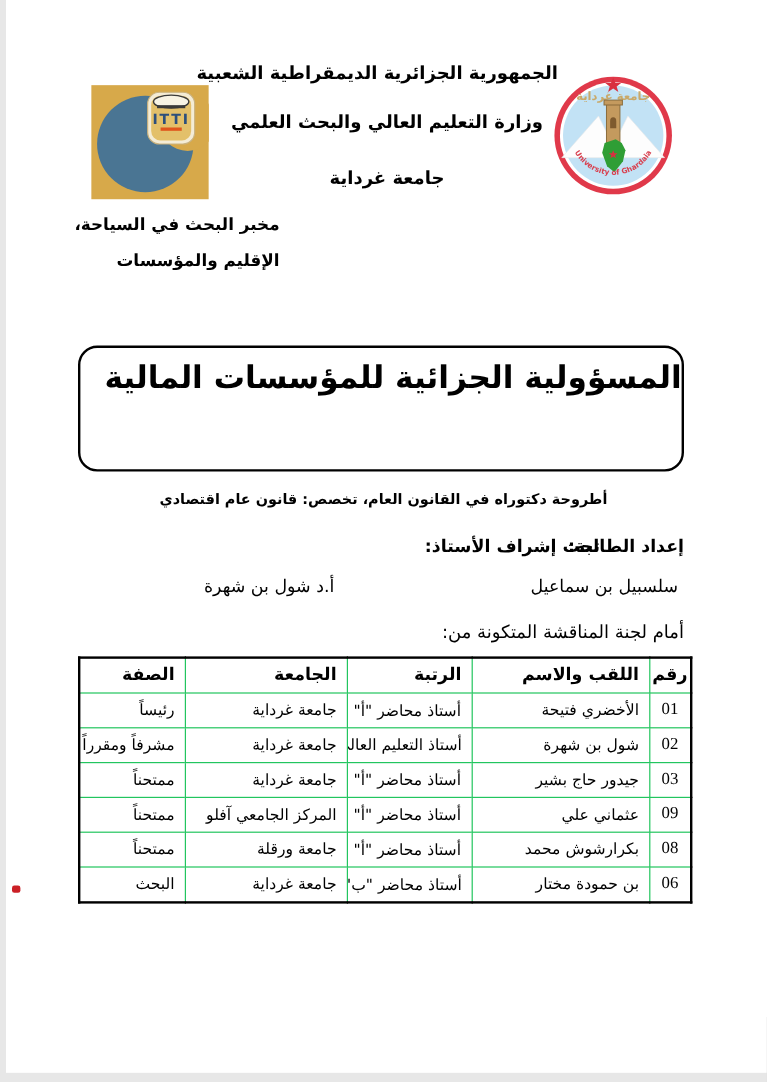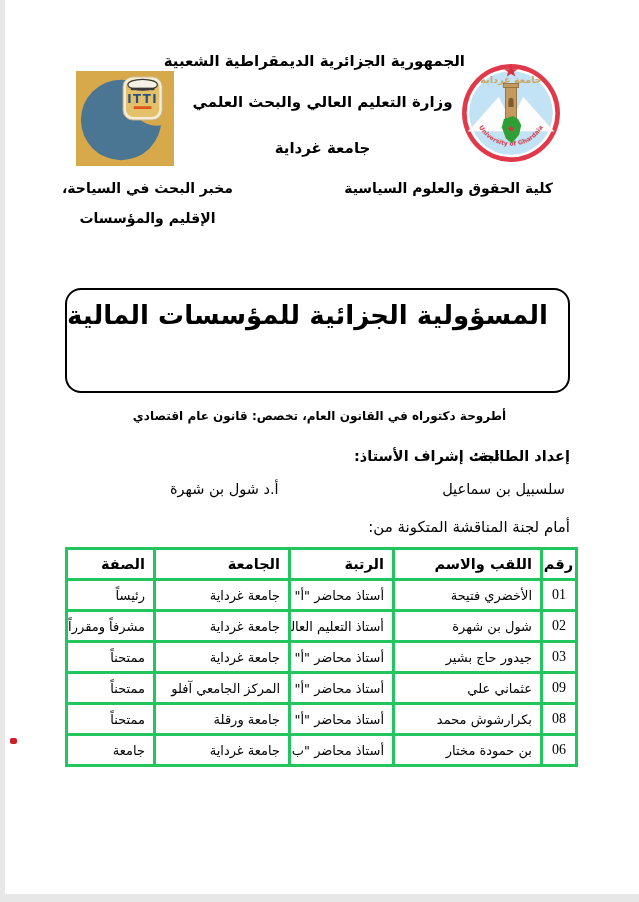--- a/index.html
+++ b/index.html
@@ -32,48 +32,48 @@
   .affil-right{
     right:86px;top:181px;text-align:right;
     font-size:14px;font-weight:bold;line-height:1;
   }
   .affil-right .l2{margin-top:16px;}
   .affil-left{
     left:62px;top:181px;text-align:left;
     font-size:14px;font-weight:bold;line-height:1;
     direction:rtl;
   }
-  .affil-left .l2{margin-top:16px;text-align:center;}
+  .affil-left .l2{margin-top:16px;text-align:right;}
   .title-box{
     left:65px;top:288px;width:505px;height:105px;
     border:2px solid #000;border-radius:16px;
     box-sizing:border-box;
   }
   .title-text{
-    margin-top:10px;text-align:left;
+    margin-top:10px;text-align:right;
     font-size:26px;font-weight:bold;white-space:nowrap;
   }
   .thesis-line{
     left:0;right:0;top:409px;text-align:center;
     font-size:12px;font-weight:bold;
   }
   .author-label{right:69px;top:448px;font-size:14.5px;font-weight:bold;}
   .supervisor-label{left:354px;top:448px;font-size:14.5px;font-weight:bold;}
   .author-name{right:74px;top:481px;font-size:14.5px;}
   .supervisor-name{left:170px;top:481px;font-size:14.5px;}
   .committee-line{right:69px;top:518px;font-size:15px;font-weight:normal;}
   table.committee{
     position:absolute;left:65px;top:547px;width:510px;
     border-collapse:collapse;
     border:2px solid #000;
     direction:rtl;
     table-layout:fixed;
   }
   table.committee th, table.committee td{
-    border:3px solid #22c55e;
+    border:1px solid #22c55e;
     height:28px;
     padding:0 8px;
     font-size:13px;
     text-align:right;
     white-space:nowrap;
     overflow:hidden;
   }
   table.committee th{font-size:14.5px;font-weight:bold;}
   table.committee .num-cell{
     text-align:center;padding:0 2px;
@@ -140,21 +140,20 @@
     </svg>
   </div>
 
   <div class="abs header-center">
     <div class="hline1">الجمهورية الجزائرية الديمقراطية الشعبية</div>
     <div class="hline2">وزارة التعليم العالي والبحث العلمي</div>
     <div class="hline3">جامعة غرداية</div>
   </div>
 
   <div class="abs affil-right">
-    <div>كلية الحقوق والعلوم السياسية</div>
   </div>
 
   <div class="abs affil-left">
     <div>مخبر البحث في السياحة،</div>
     <div class="l2">الإقليم والمؤسسات</div>
   </div>
 
   <div class="abs title-box">
     <div class="title-text">المسؤولية الجزائية للمؤسسات المالية</div>
   </div>
@@ -219,20 +218,20 @@
           <td>بكرارشوش محمد</td>
           <td>أستاذ محاضر "أ"</td>
           <td>جامعة ورقلة</td>
           <td>ممتحناً</td>
         </tr>
         <tr>
           <td class="num-cell">06</td>
           <td>بن حمودة مختار</td>
           <td>أستاذ محاضر "ب"</td>
           <td>جامعة غرداية</td>
-          <td>جامعة</td>
+          <td>البحث</td>
         </tr>
       </tbody>
   </table>
 
 
   <div class="abs red-dot"></div>
 </div>
 
 </body></html>

